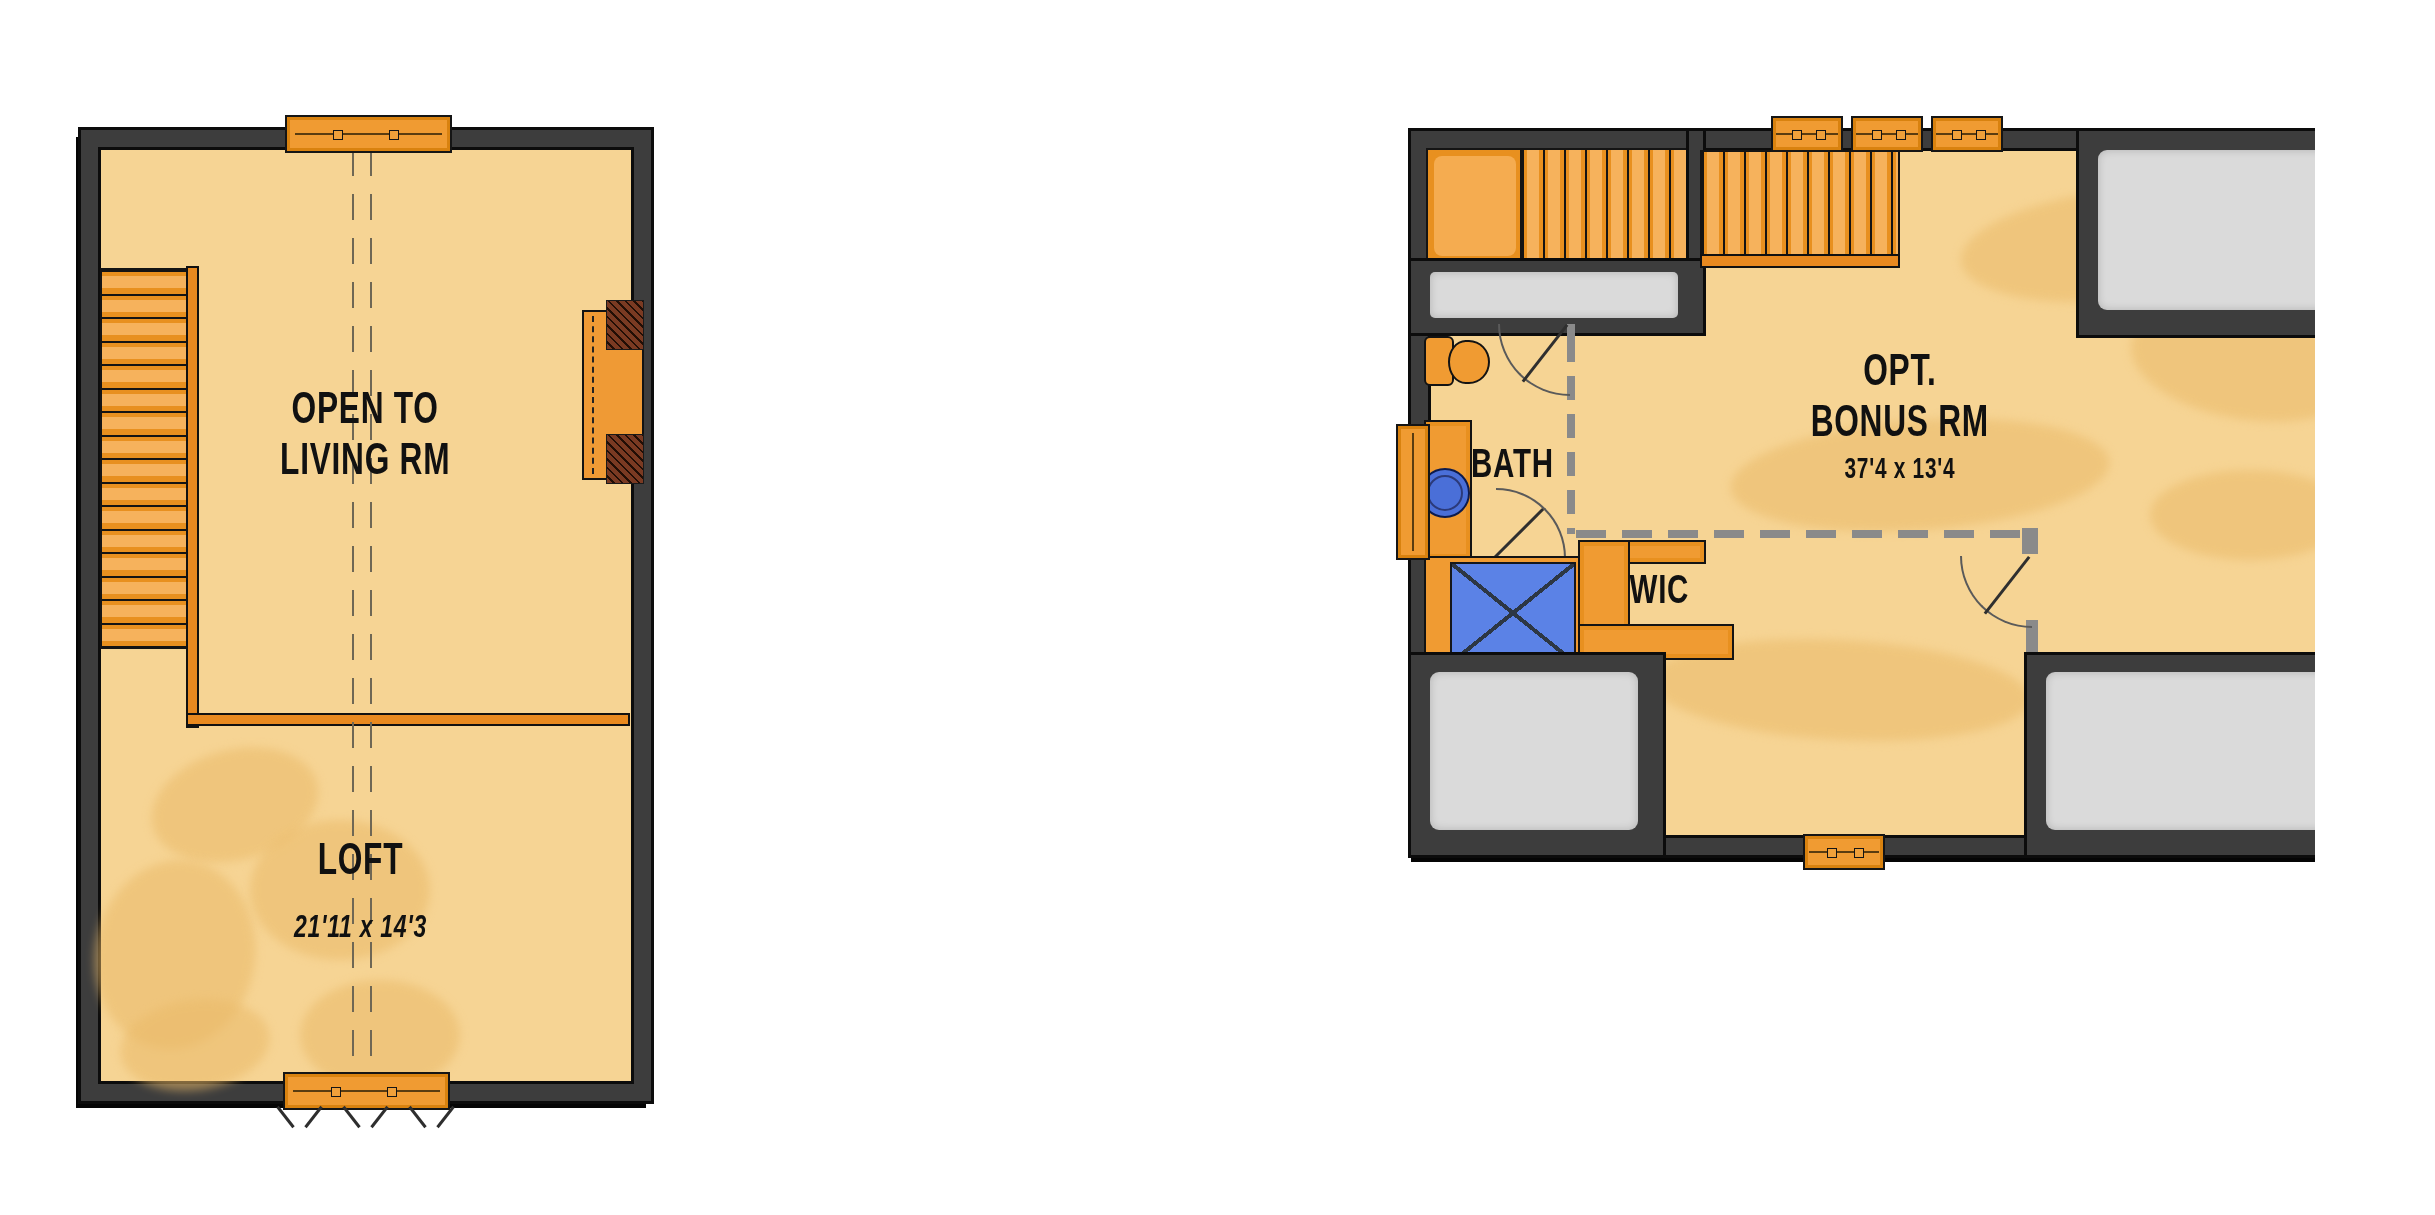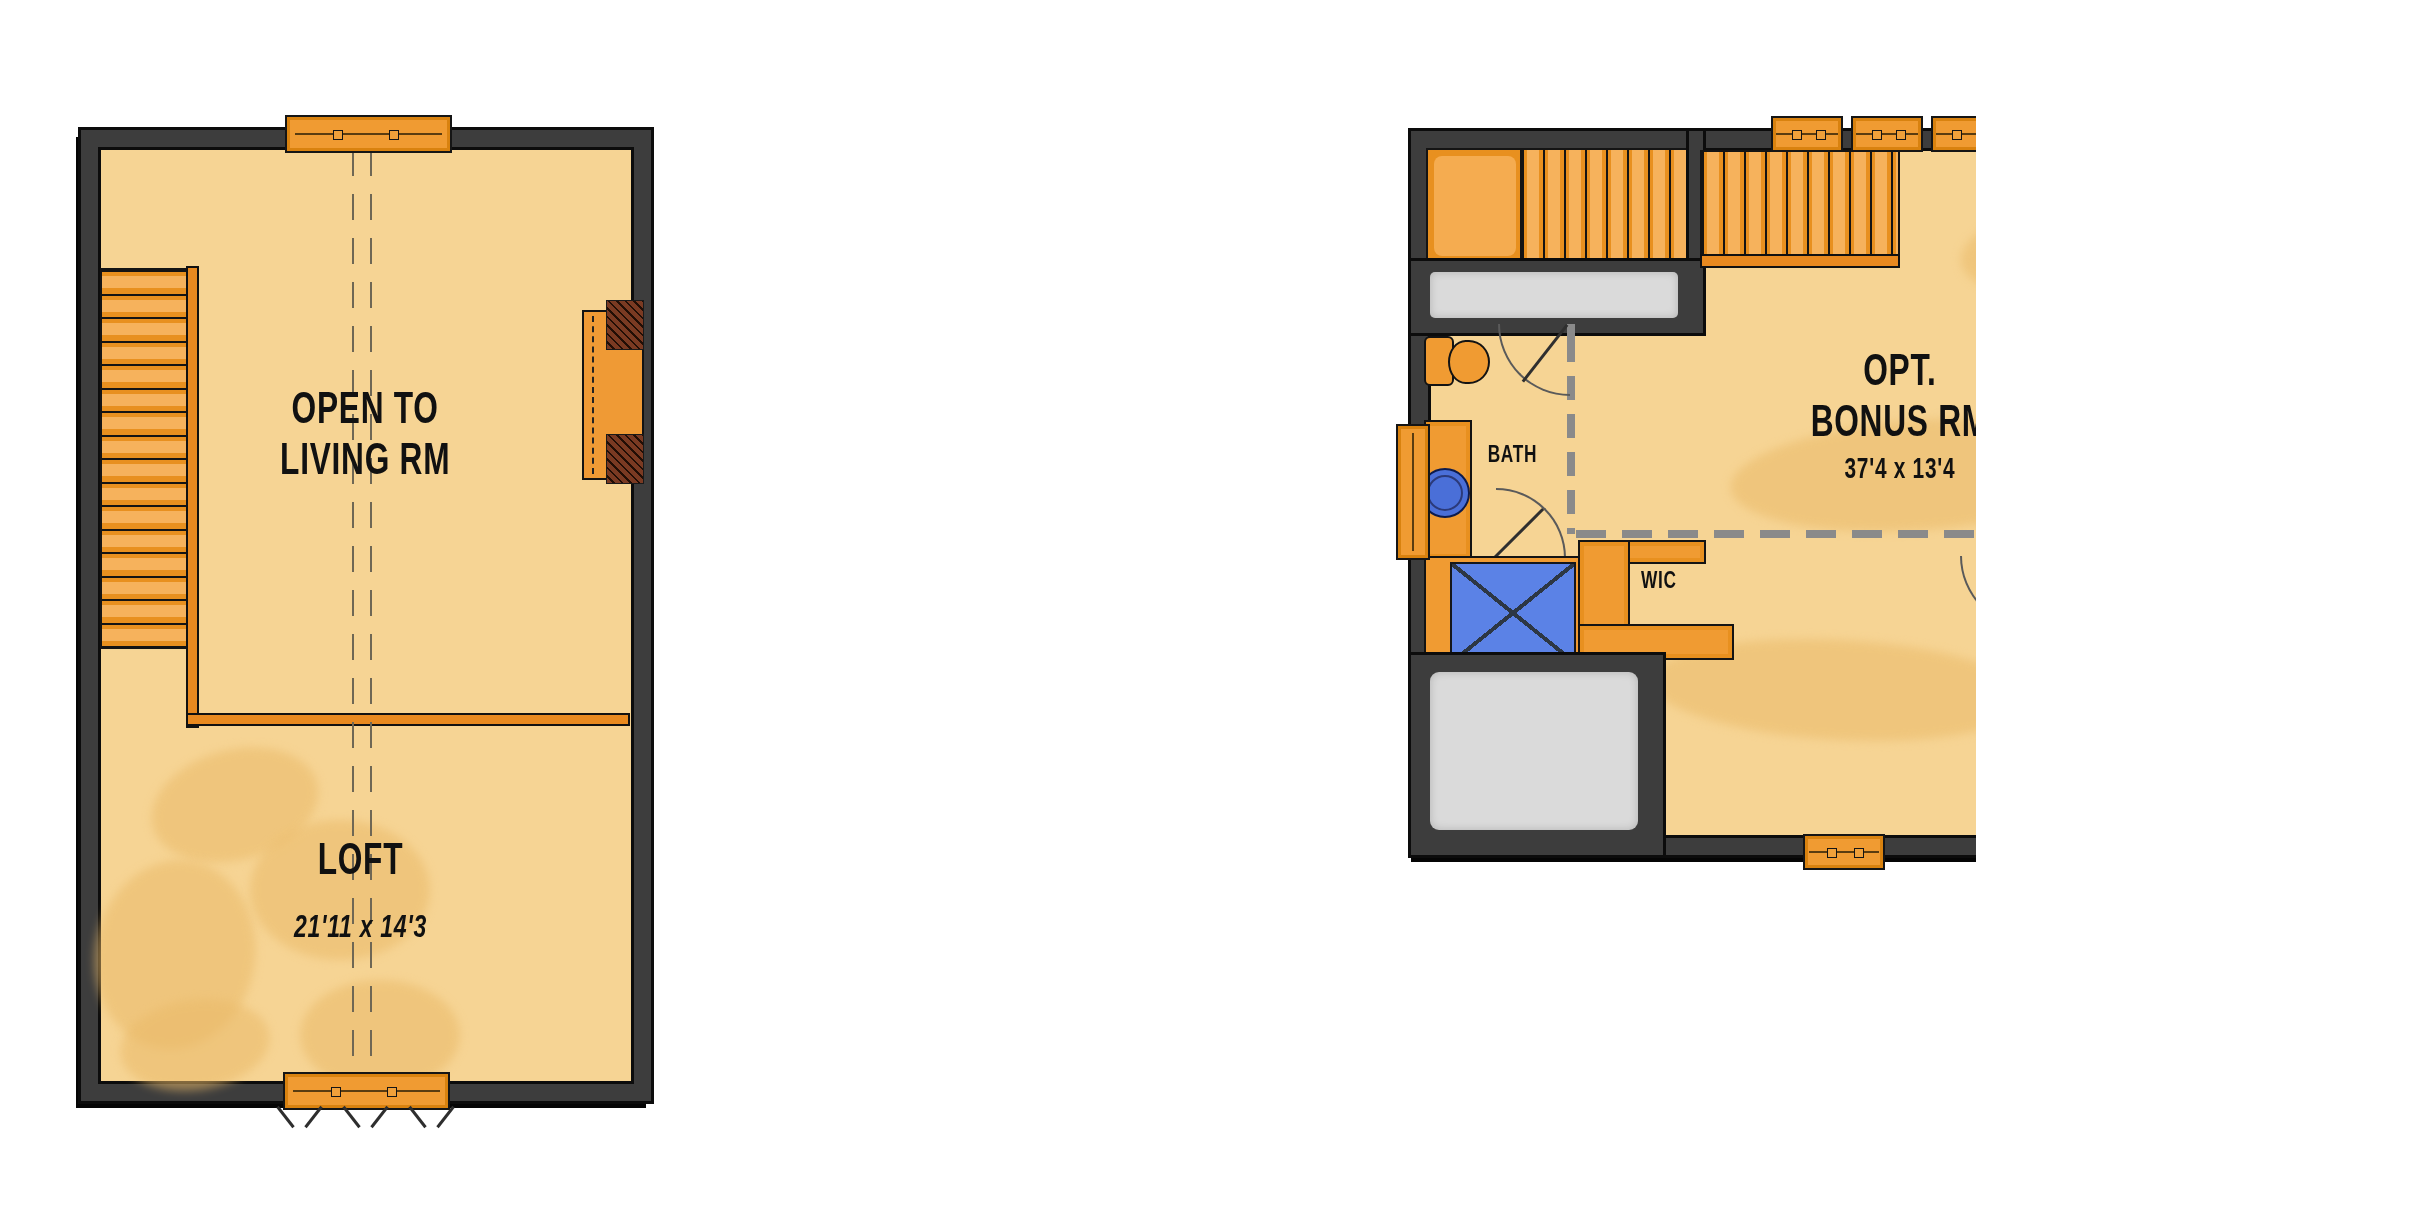--- a/index.html
+++ b/index.html
@@ -1,16 +1,16 @@
 <!DOCTYPE html>
 <html><head>
 <meta charset="utf-8">
 <style>
   html,body{margin:0;padding:0;background:#ffffff;}
-  #canvas{position:relative;width:1976px;height:1215px;background:#ffffff;overflow:hidden;
+  #canvas{position:relative;width:2315px;height:1215px;background:#ffffff;overflow:hidden;
           font-family:"Liberation Sans", sans-serif;}
   .grp{position:absolute;left:0;top:0;width:0;height:0;overflow:visible;}
   .abs{position:absolute;}
 
   
   .wallbox{position:absolute;background:#3d3d3d;border:3px solid #0c0c0c;}
   .floor{position:absolute;background:#f6d494;border:3px solid #0c0c0c;}
   .innerwall{position:absolute;background:#8a8a8a;}
   .dash-v{position:absolute;background:repeating-linear-gradient(180deg,#8a8a8a 0 24px,transparent 24px 38px);}
   .dash-h{position:absolute;background:repeating-linear-gradient(90deg,#8a8a8a 0 30px,transparent 30px 46px);}
@@ -67,21 +67,21 @@
 
   
   .blob{position:absolute;background:#eaba69;opacity:.55;filter:blur(5px);border-radius:50%;}
 
   
   .lbl{position:absolute;text-align:center;color:#111;}
   .cond{display:inline-block;transform:scaleX(.72);transform-origin:center;white-space:nowrap;
         font-weight:700;letter-spacing:1px;}
   .big{font-size:44px;line-height:1.16;}
   .dims{font-size:32px;}
-  .room{font-size:24px;text-decoration:underline;}
+  .room{font-size:41px;text-decoration:underline;}
 </style>
 </head>
 <body>
 
 <div id="canvas">
 
   <div class="grp">
     <div class="wallbox" style="left:78px;top:127px;width:570px;height:971px;box-shadow:-5px 7px 0 -3px #050505;"></div>
     <div class="floor" style="left:98px;top:147px;width:530px;height:931px;"></div>
 

